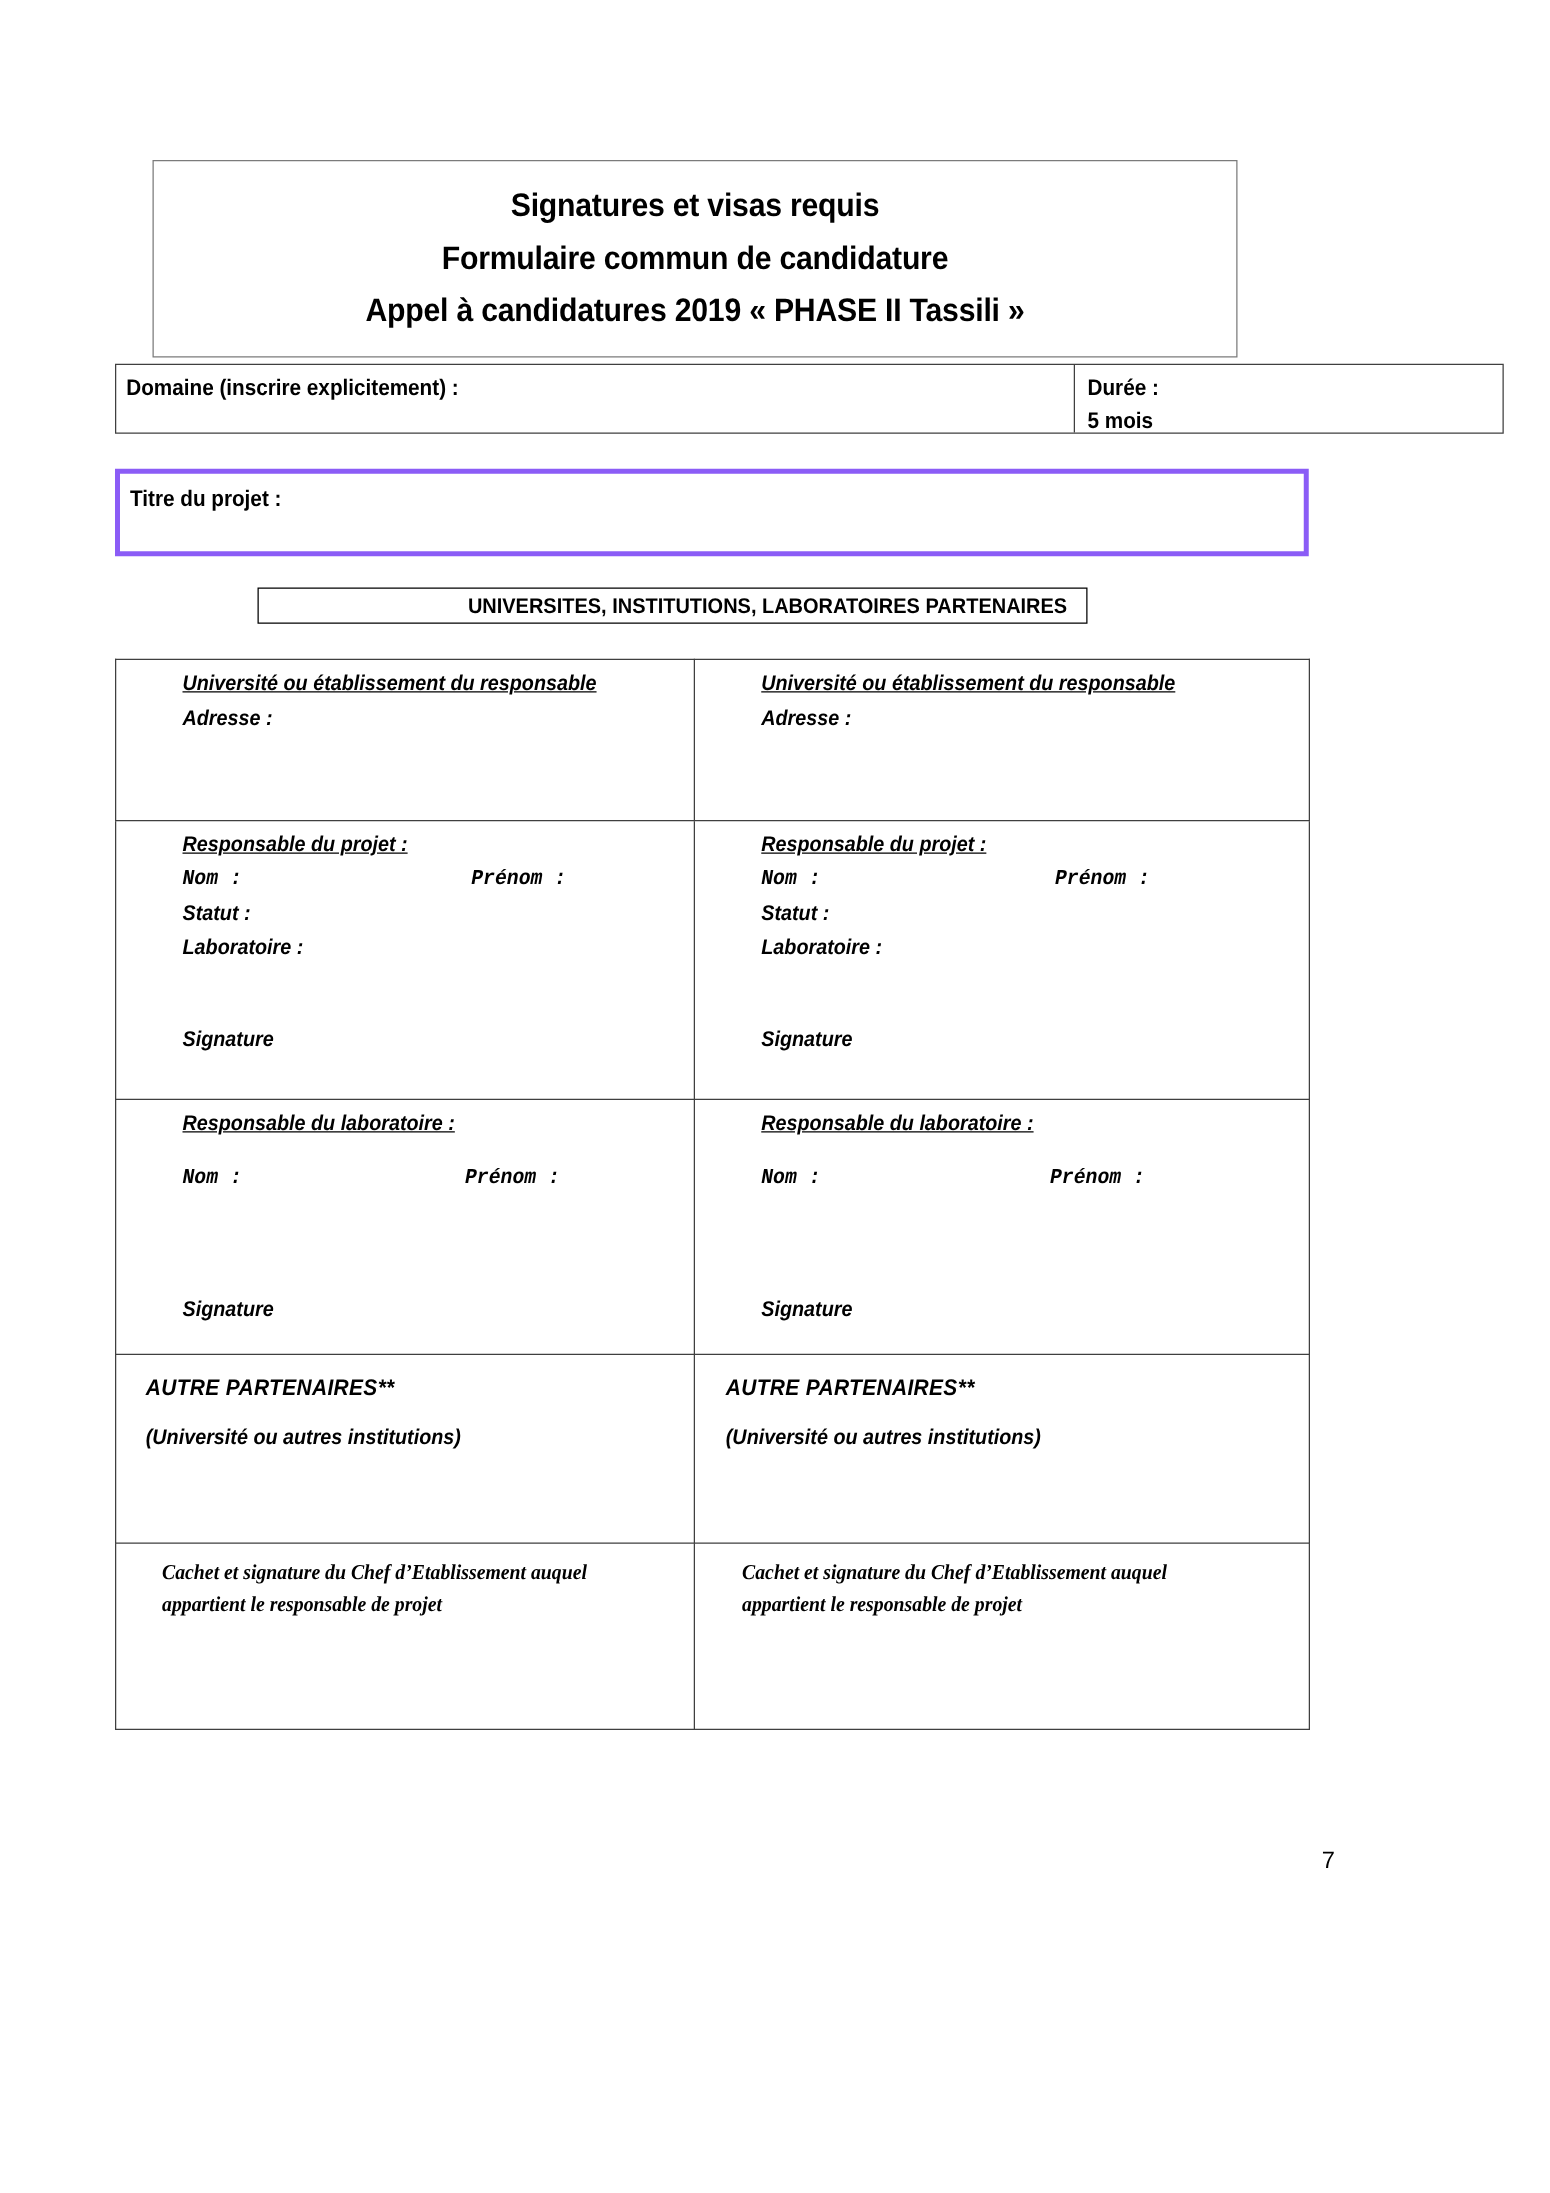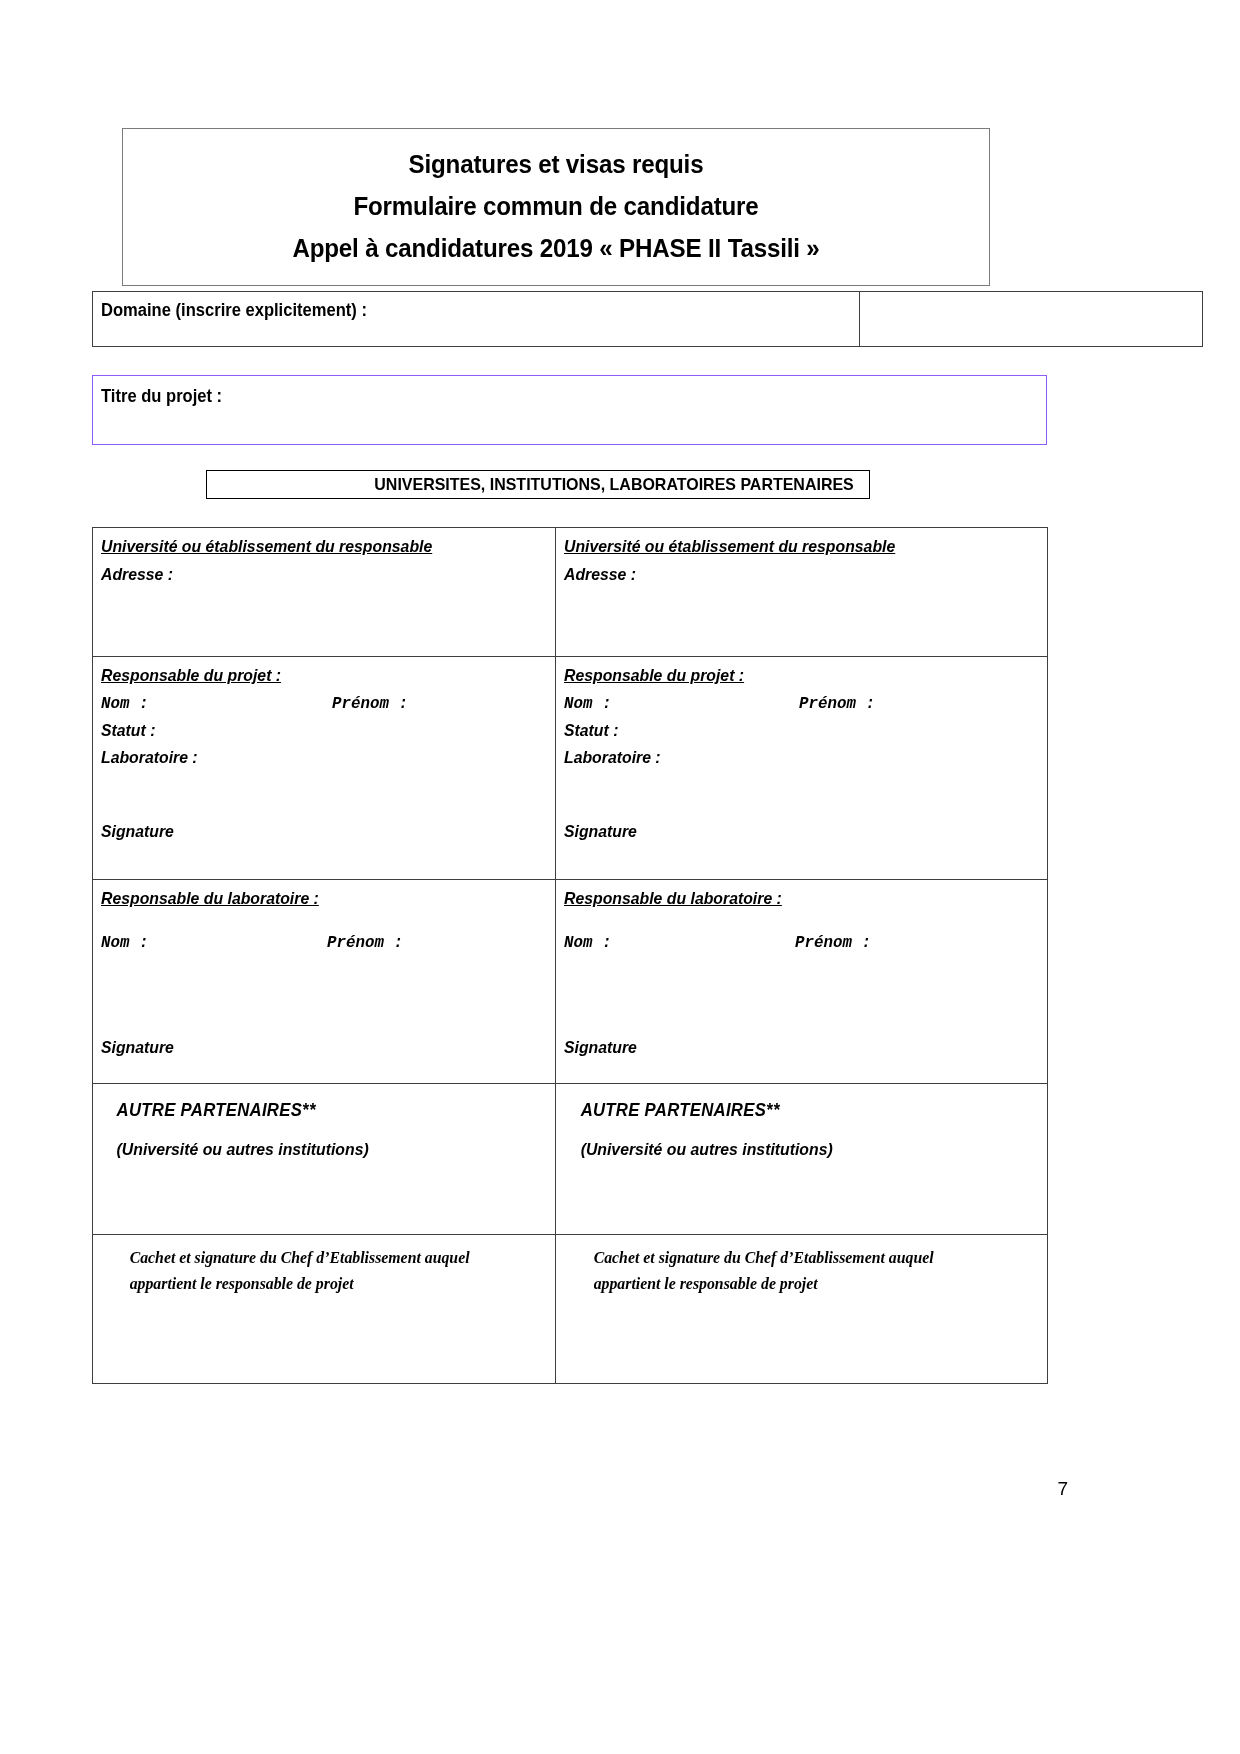--- a/index.html
+++ b/index.html
@@ -70,21 +70,21 @@
     white-space: nowrap;
   }
 
   
   .titre-box {
     position: absolute;
     left: 92px;
     top: 375px;
     width: 955px;
     height: 70px;
-    border: 1px solid #8b5cf6;
+    border: 4px solid #8b5cf6;
     box-sizing: border-box;
     padding: 8px 0 0 8px;
   }
 
   
   .banner {
     position: absolute;
     left: 206px;
     top: 470px;
     width: 664px;
@@ -114,21 +114,21 @@
   }
   .ptable td {
     border: 1px solid #3f3f3f;
     vertical-align: top;
     padding: 0;
     box-sizing: border-box;
   }
   .col-a { width: 463px; }
   .col-b { width: 492px; }
 
-  .cell-pad { padding: 5px 8px 6px 8px; }
+  .cell-pad { padding: 5px 8px 6px 8px; margin-left: 45px; }
 
   .hdr {
     text-align: center;
     font-size: 19px;
     font-weight: bold;
     line-height: 1.45;
     padding: 5px 4px 6px 4px;
     transform: scaleX(0.94);
     transform-origin: center;
   }
@@ -214,20 +214,24 @@
 
   <div class="title-box">
     <div class="title-line">Signatures et visas requis</div>
     <div class="title-line">Formulaire commun de candidature</div>
     <div class="title-line">Appel à candidatures 2019 « PHASE II Tassili »</div>
   </div>
 
   <div class="domaine-row">
     <div class="domaine-cell">
       <span class="lbl-bold">Domaine (inscrire explicitement) :</span>
+    </div>
+    <div class="duree-cell">
+      <span class="lbl-bold">Durée :</span>
+      <span class="lbl-bold">5 mois</span>
     </div>
   </div>
 
   <div class="titre-box">
     <span class="lbl-bold">Titre du projet :</span>
   </div>
 
   <div class="banner">
     <span class="banner-text">UNIVERSITES, INSTITUTIONS, LABORATOIRES PARTENAIRES</span>
   </div>

